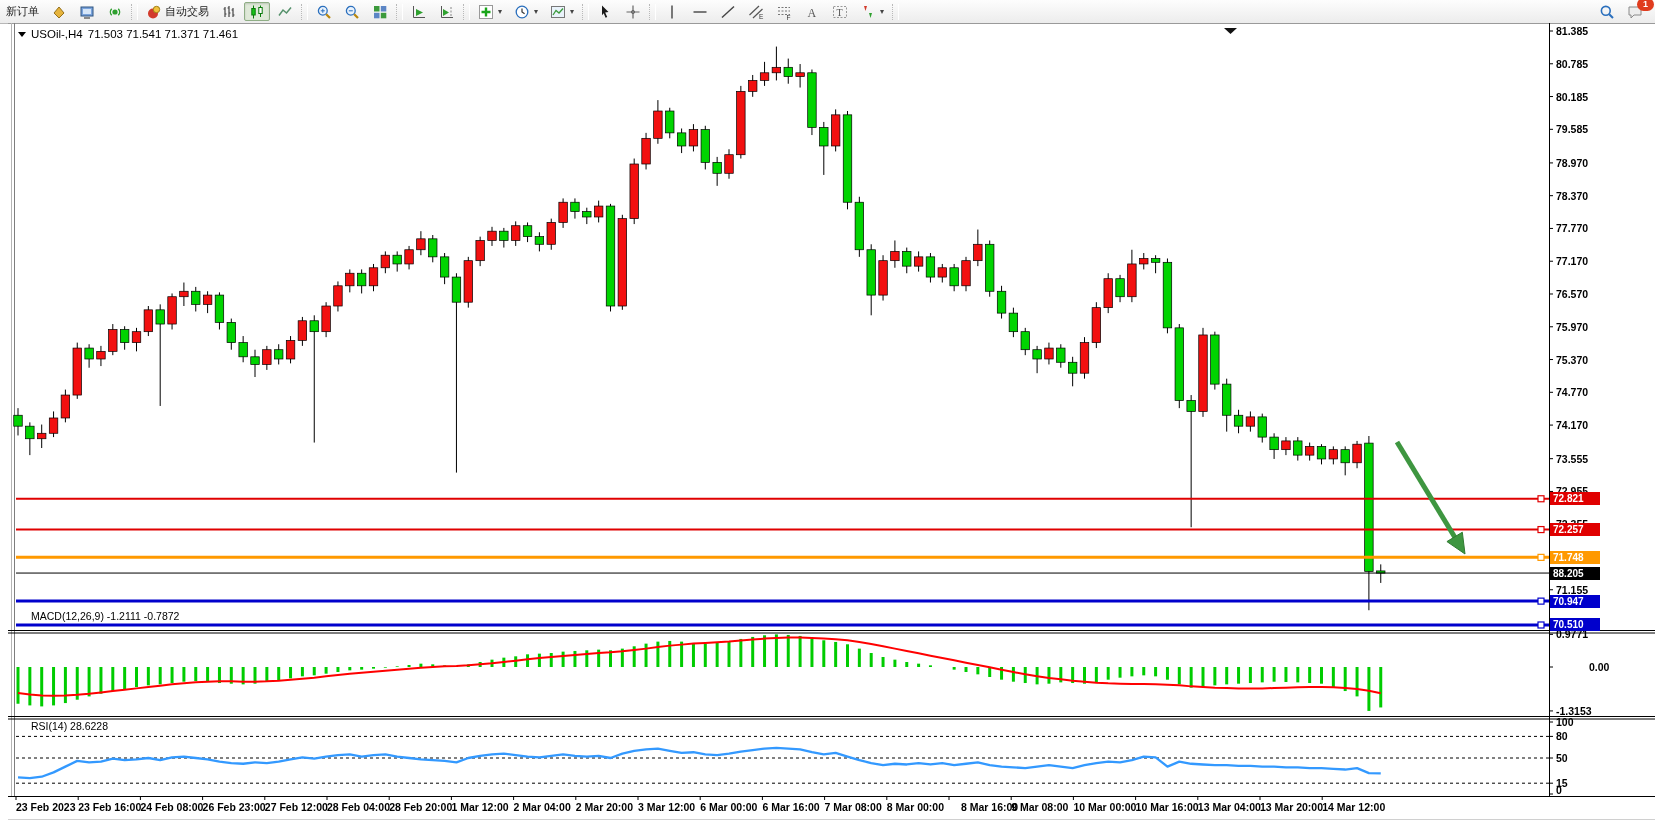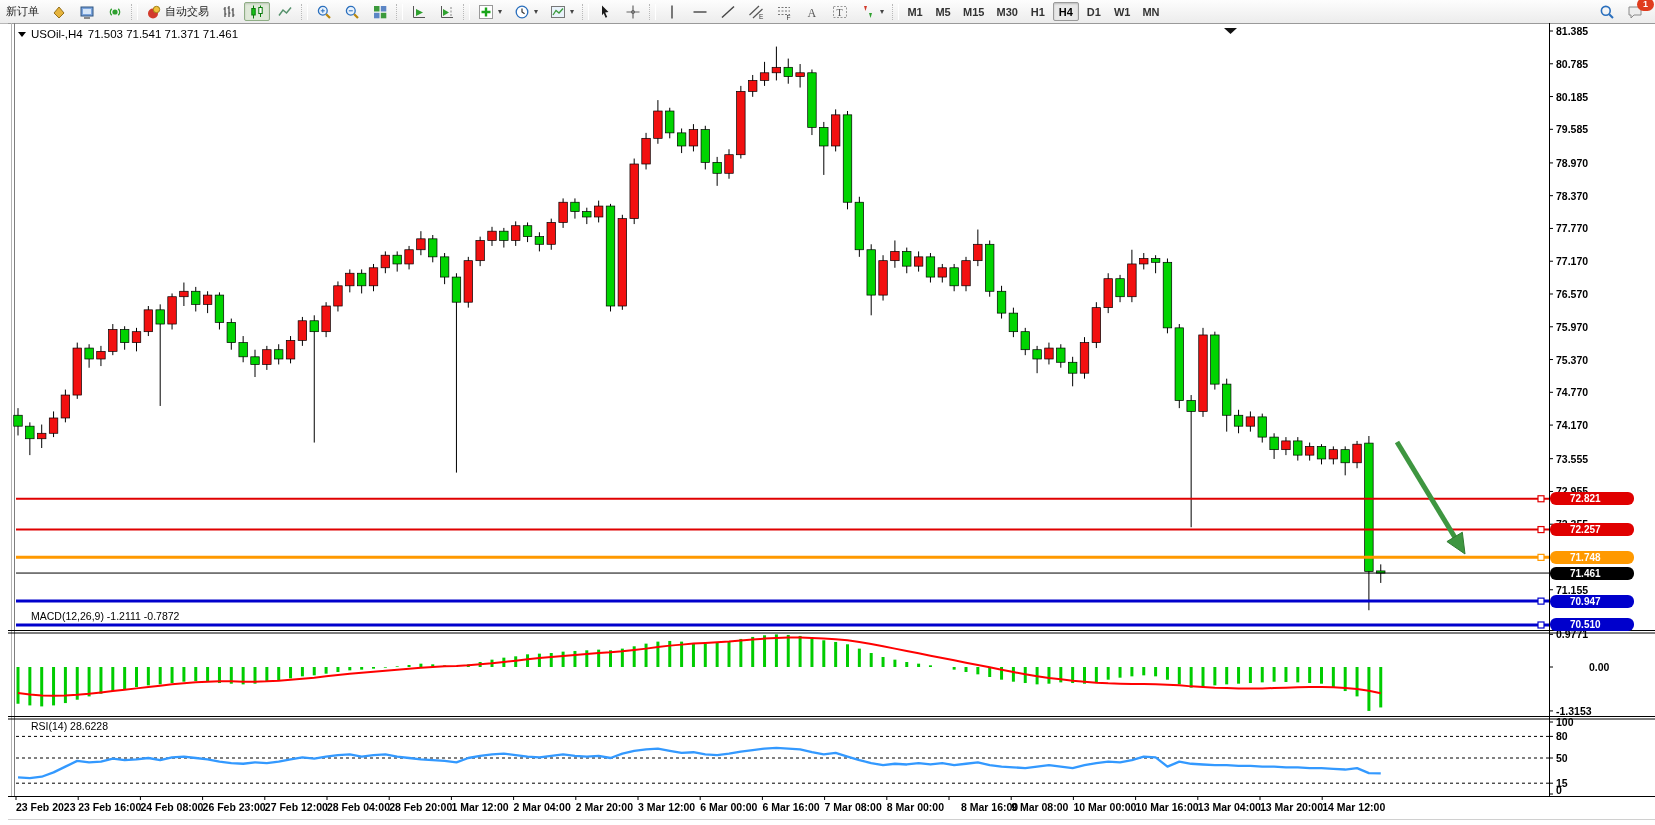--- a/index.html
+++ b/index.html
@@ -24,21 +24,21 @@
   
   #chartwrap{position:absolute;left:8px;top:23px;width:1655px;height:676px;background:#fff;}
   #gfx{position:absolute;left:0;top:0;}
   .ovl{position:absolute;white-space:nowrap;}
   #chart-title{left:10px;top:5px;font-size:11.5px;color:#000;display:flex;align-items:center;gap:5px;}
   #sym-caret{width:0;height:0;border-left:4px solid transparent;border-right:4px solid transparent;border-top:5px solid #000;display:inline-block;}
   .ind-label{font-size:10.5px;color:#000;padding-left:12px;}
   .axis-num{position:absolute;font-size:10.5px;font-weight:bold;color:#000;left:1548px;}
   .time-num{position:absolute;font-size:10.5px;font-weight:bold;color:#000;top:778px;}
   .price-tag{position:absolute;left:1542px;height:13px;line-height:13px;color:#fff;
-    font-size:10px;font-weight:bold;padding:0 20px;min-width:44px;border-radius:6px;}
+    font-size:10px;font-weight:bold;padding:0 3px;min-width:44px;}
   #status-strip{position:absolute;left:0;top:795px;width:1655px;height:7px;}
 </style>
 </head>
 <body>
 
 <div id="root">
 
   <div id="toolbar">
     <div class="tb-group">
       <button class="tb-btn">
@@ -219,31 +219,20 @@
         <button class="tb-btn">
           <span class="icon16"><svg width="16" height="16" viewBox="0 0 16 16">
               <polygon points="4,2 7,2 5.5,7" fill="#D23B2C"></polygon>
               <polygon points="9,14 12,14 10.5,9" fill="#2EA02E" transform="rotate(180 10.5 11.5)"></polygon>
             </svg></span>
           <span class="caret">▾</span>
         </button>
       </span>
       <span class="tb-sep"></span>
       <span id="tbg-mid"></span>
-    <div class="tb-group" id="tf-group">
-        <button class="tb-btn tf-btn">M1</button>
-        <button class="tb-btn tf-btn">M5</button>
-        <button class="tb-btn tf-btn">M15</button>
-        <button class="tb-btn tf-btn">M30</button>
-        <button class="tb-btn tf-btn">H1</button>
-        <button class="tb-btn tf-btn active">H4</button>
-        <button class="tb-btn tf-btn">D1</button>
-        <button class="tb-btn tf-btn">W1</button>
-        <button class="tb-btn tf-btn">MN</button>
-      </div>
     <div id="tb-right">
       <button class="tb-btn">
         <span class="icon16"><svg width="16" height="16" viewBox="0 0 16 16">
               <circle cx="6.8" cy="6.8" r="4.4" fill="none" stroke="#2a6fbd" stroke-width="1.6"></circle>
               <line x1="10.2" y1="10.2" x2="14" y2="14" stroke="#2a6fbd" stroke-width="2"></line>
             </svg></span>
       </button>
       <button class="tb-btn" style="position:relative;">
         <span class="icon16"><svg width="16" height="16" viewBox="0 0 16 16">
               <path d="M2 3h12v8H7l-3 3v-3H2z" fill="#EDEDED" stroke="#8a8a8a"></path>
@@ -734,19 +723,19 @@
         <div class="time-num" style="left: 941px; padding-left: 12px;">8 Mar 16:00</div>
         <div class="time-num" style="left: 1003.2px;">9 Mar 08:00</div>
         <div class="time-num" style="left: 1065.4px;">10 Mar 00:00</div>
         <div class="time-num" style="left: 1127.6px;">10 Mar 16:00</div>
         <div class="time-num" style="left: 1189.8px;">13 Mar 04:00</div>
         <div class="time-num" style="left: 1252px;">13 Mar 20:00</div>
         <div class="time-num" style="left: 1314.2px;">14 Mar 12:00</div>
         <div class="price-tag" style="top: 469.266px; background: rgb(224, 0, 0);">72.821</div>
         <div class="price-tag" style="top: 500.071px; background: rgb(224, 0, 0);">72.257</div>
         <div class="price-tag" style="top: 527.873px; background: rgb(255, 153, 0);">71.748</div>
-        <div class="price-tag" style="top: 543.549px; background: rgb(0, 0, 0);">71.461</div>
+        <div class="price-tag" style="top: 543.549px; background: rgb(0, 0, 0);">88.205</div>
         <div class="price-tag" style="top: 571.624px; background: rgb(0, 0, 204);">70.947</div>
         <div class="price-tag" style="top: 595.492px; background: rgb(0, 0, 204);">70.510</div>
       </div>
     <div id="status-strip"></div>
   </div>
 </div>
 
 </body></html>

